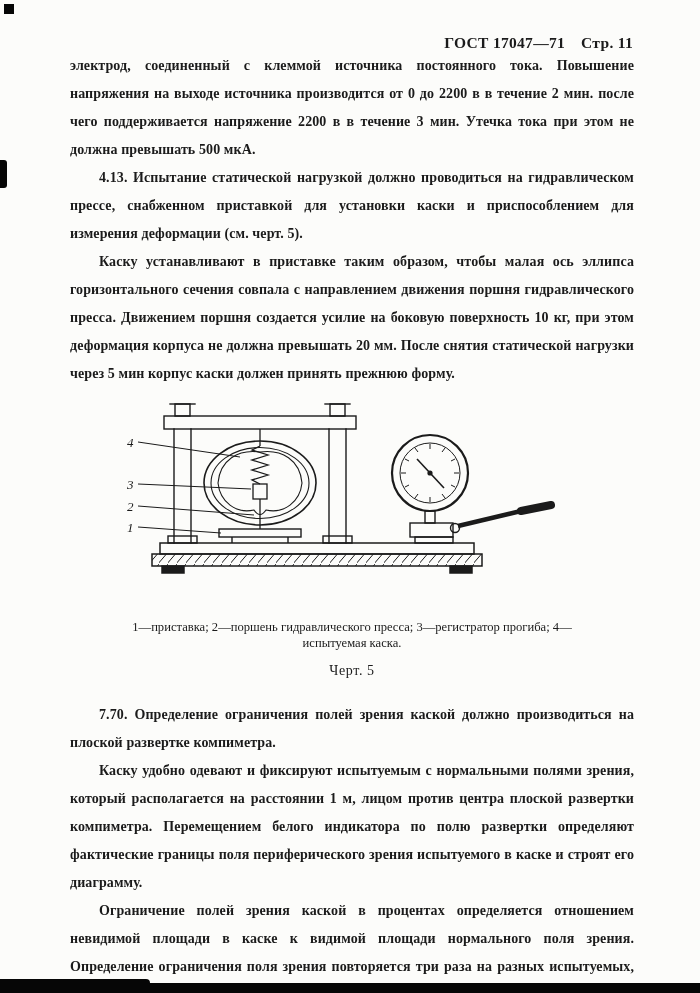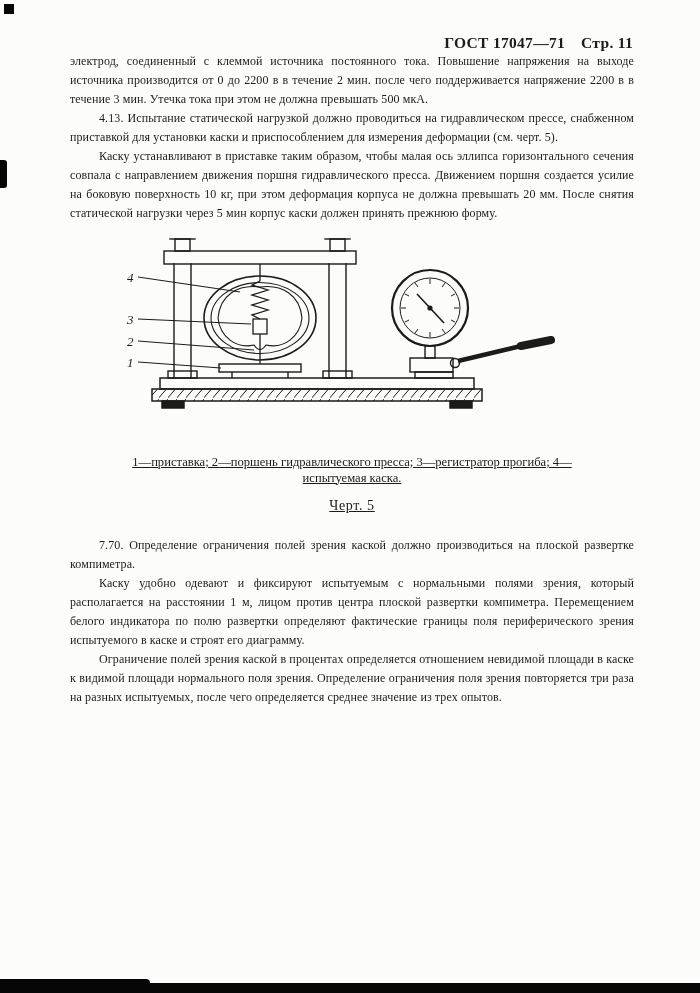--- a/index.html
+++ b/index.html
@@ -14,48 +14,47 @@
   .page { padding: 34px 66px 0 70px; }
   .header {
     text-align: right;
     font-weight: bold;
     font-size: 15.5px;
     letter-spacing: .3px;
     padding-right: 1px;
   }
   .header .gap { display: inline-block; width: 16px; }
   p.body-par {
-    font-size: 12px;
-    line-height: 19px;
+    font-size: 14px;
+    line-height: 28px;
     text-align: justify;
     letter-spacing: .1px;
+    font-weight: bold;
   }
   p.indent { text-indent: 29px; }
   .figure-wrap { margin: 8px 0 0 44px; height: 198px; }
   svg { display: block; }
   svg text {
     font-family: "Liberation Serif", "DejaVu Serif", serif;
     font-style: italic;
     font-size: 13px;
     fill: #1b1b1b;
   }
   .fig-caption {
     width: 440px;
     margin: 26px auto 12px;
     text-align: center;
     font-size: 12.6px;
     line-height: 15.5px;
-    text-decoration: underline;
   }
   .fig-label {
     text-align: center;
     font-size: 14px;
     margin-top: 9px;
     letter-spacing: .6px;
-    text-decoration: underline;
   }
   .sect2 { margin-top: 22px; }
   .artifact-topleft {
     position: absolute; left: 4px; top: 4px;
     width: 10px; height: 10px; background: #060606;
   }
   .artifact-left {
     position: absolute; left: 0; top: 160px;
     width: 7px; height: 28px; background: #060606;
     border-radius: 0 3px 3px 0;

